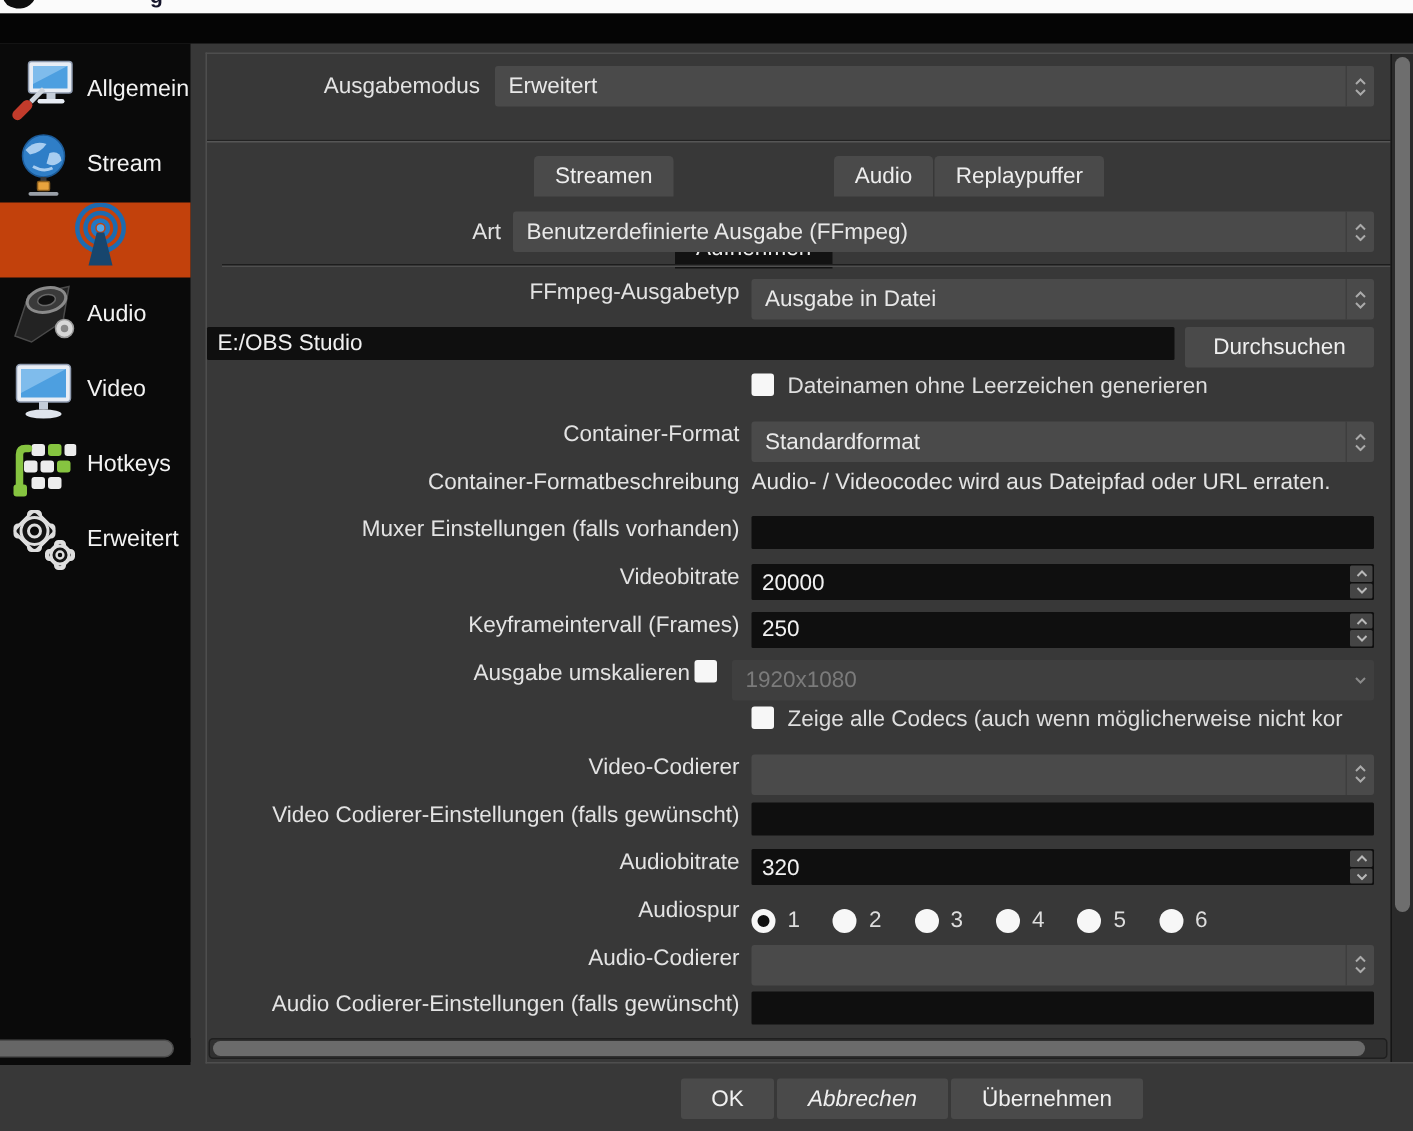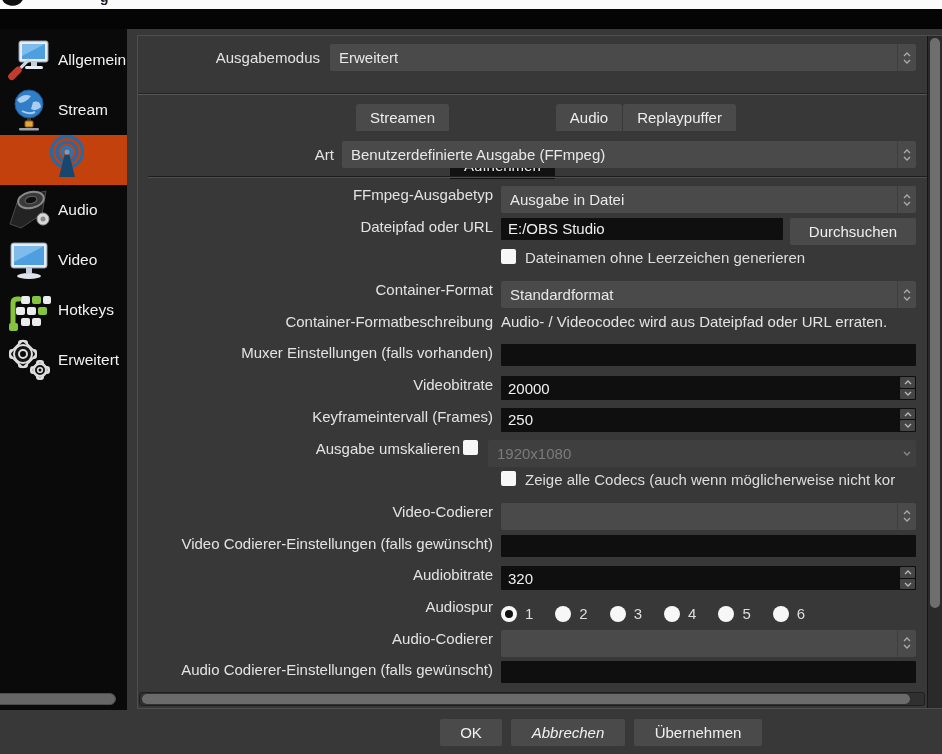--- a/index.html
+++ b/index.html
@@ -85,21 +85,21 @@
 
   .panel-hscroll{position:absolute;left:1px;right:17px;bottom:2px;height:14px;background:#303030;
                  border:1px solid #1f1f1f;border-radius:3px;box-sizing:border-box;}
   .panel-hscroll .thumb{position:absolute;left:2px;top:1px;bottom:1px;width:calc(100% - 16px);
                         border-radius:5px;background:#6b6b6b;}
   .panel-vscroll{position:absolute;right:0;top:0;bottom:0;width:15px;background:#2a2a2a;
                  border-left:1px solid #161616;box-sizing:border-box;}
   .panel-vscroll .thumb{position:absolute;left:2px;top:2px;width:10px;height:570px;border-radius:5px;background:#6e6e6e;}
 
   .footer{position:absolute;left:0;top:710px;width:775px;height:44px;display:flex;align-items:center;
-          justify-content:flex-end;gap:9px;padding-right:13px;box-sizing:border-box;}
+          justify-content:flex-end;gap:2px;padding-right:13px;box-sizing:border-box;}
   .btn{height:27px;background:#4a4a4a;border:none;border-radius:2px;color:#f0f0f0;font:inherit;}
   .btn-ok{width:62px;}
   .btn-cancel{width:114px;font-style:italic;}
   .btn-apply{width:128px;}
 
   .chev{display:block;}
 </style>
 </head>
 <body>
 
@@ -304,21 +304,20 @@
                 <use href="#chev-up"></use>
               </svg>
             <svg class="chev" width="8" height="5">
                 <use href="#chev-down"></use>
               </svg>
           </span>
         </div>
       </div>
 
       <div class="frow">
-        <label class="flabel">Dateipfad oder URL</label>
         <input class="tinput" value="E:/OBS Studio" style="">
         <button class="file-btn">Durchsuchen</button>
       </div>
 
       <div class="frow">
         <span class="flabel"></span>
         <span class="cb"></span>
         <span class="cb-text">Dateinamen ohne Leerzeichen generieren</span>
       </div>
 

